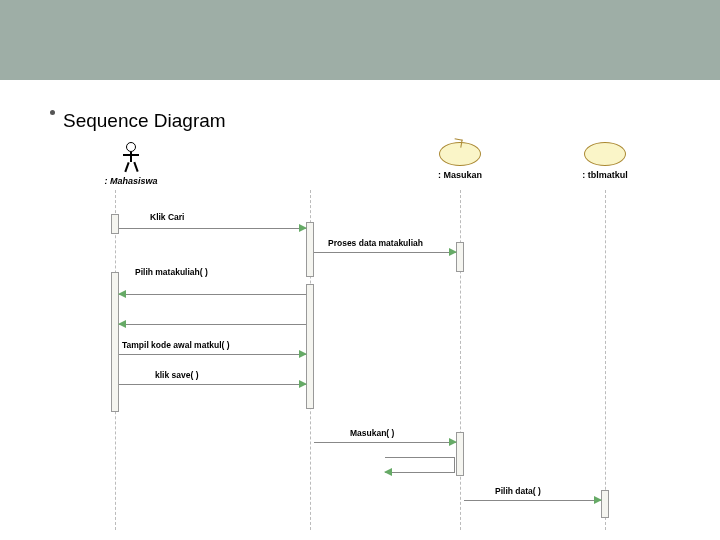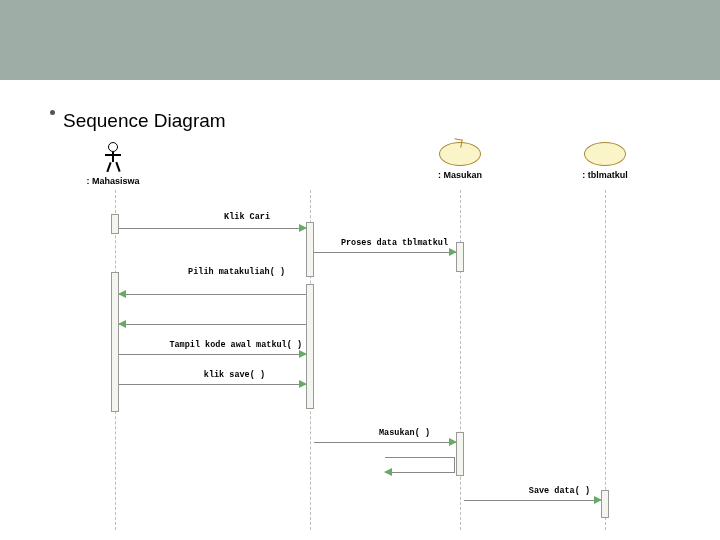--- a/index.html
+++ b/index.html
@@ -4,42 +4,42 @@
 <style>
   * { margin: 0; padding: 0; box-sizing: border-box; }
   body { font-family: Arial, sans-serif; background: #fff; width: 720px; height: 540px; position: relative; }
   .topbar { background: #9eaea6; height: 80px; width: 100%; }
   .content { padding: 30px 50px 0 50px; }
   .bullet-line { display: flex; align-items: flex-start; gap: 8px; margin-bottom: 10px; }
   .bullet-dot { width: 5px; height: 5px; border-radius: 50%; background: #555; }
   .heading { font-size: 19px; color: #000; }
   .diagram { position: relative; width: 620px; height: 390px; margin-left: 0; }
   .actor, .obj { position: absolute; top: 0; text-align: center; }
-  .actor { left: 28px; width: 70px; }
+  .actor { left: 46px; width: 70px; font-style: italic; }
   .actor-fig { width: 20px; margin: 0 auto; }
   .actor-head { width: 10px; height: 10px; border: 1.5px solid #000; border-radius: 50%; margin: 0 auto; }
   .actor-body { width: 1.5px; height: 10px; background: #000; margin: 0 auto; }
   .actor-arms { width: 16px; height: 1.5px; background: #000; margin: -8px auto 6px auto; }
   .actor-legs { width: 14px; height: 10px; margin: 0 auto; position: relative; }
   .actor-legs::before, .actor-legs::after { content: ''; position: absolute; top: 0; width: 1.5px; height: 10px; background: #000; }
   .actor-legs::before { left: 2px; transform: rotate(20deg); }
   .actor-legs::after { right: 2px; transform: rotate(-20deg); }
   .label { font-size: 9px; font-weight: bold; margin-top: 4px; white-space: nowrap; }
   .obj-ellipse { width: 42px; height: 24px; background: #faf5c8; border: 1px solid #aa8833; border-radius: 50%; margin: 0 auto; }
   .obj-boundary { position: relative; }
   .obj-boundary::before { content: ''; position: absolute; left: -18px; top: 10px; width: 14px; height: 1px; background: #aa8833; }
   .obj-boundary::after { content: ''; position: absolute; left: -18px; top: 4px; width: 1px; height: 13px; background: #aa8833; }
   .obj-control::before { content: ''; position: absolute; left: 14px; top: -4px; width: 7px; height: 7px; border-top: 1px solid #aa8833; border-right: 1px solid #aa8833; transform: rotate(10deg); }
   .obj1 { left: 215px; width: 90px; }
   .obj2 { left: 375px; width: 70px; }
   .obj3 { left: 515px; width: 80px; }
   .lifeline { position: absolute; top: 48px; width: 0; border-left: 1px dashed #bbb; height: 340px; }
   .ll1 { left: 65px; } .ll2 { left: 260px; } .ll3 { left: 410px; } .ll4 { left: 555px; }
   .activation { position: absolute; background: #f5f5f0; border: 1px solid #999; width: 8px; }
-  .msg { position: absolute; font-size: 8.5px; font-weight: bold; text-align: right; font-family: Liberation Mono, monospace; }
+  .msg { position: absolute; font-size: 8.5px; font-weight: bold; text-align: left; }
   .arrow { position: absolute; height: 1px; background: #888; }
   .arrow .head { position: absolute; width: 0; height: 0; }
   .arrow .head.right { right: -1px; top: -4px; border-top: 4px solid transparent; border-bottom: 4px solid transparent; border-left: 8px solid #6a6; }
   .arrow .head.left { left: -1px; top: -4px; border-top: 4px solid transparent; border-bottom: 4px solid transparent; border-right: 8px solid #6a6; }
   .self-arrow { position: absolute; border-top: 1px solid #888; border-right: 1px solid #888; border-bottom: 1px solid #888; }
   .self-arrow .head { position: absolute; left: -1px; bottom: -4px; width: 0; height: 0; border-top: 4px solid transparent; border-bottom: 4px solid transparent; border-right: 8px solid #6a6; }
 </style>
 </head>
 <body>
 
@@ -85,21 +85,21 @@
     <div class="activation" style="left:256px; top:142px; height:125px;"></div>
     <div class="activation" style="left:406px; top:100px; height:30px;"></div>
     <div class="activation" style="left:406px; top:290px; height:44px;"></div>
     <div class="activation" style="left:551px; top:348px; height:28px;"></div>
 
     <div class="msg" style="left:100px; top:70px; width:120px;">Klik Cari</div>
     <div class="arrow" style="left:69px; top:86px; width:187px;">
         <div class="head right"></div>
       </div>
 
-    <div class="msg" style="left:278px; top:96px; width:120px;">Proses data tblmatkul</div>
+    <div class="msg" style="left:278px; top:96px; width:120px;">Proses data matakuliah</div>
     <div class="arrow" style="left:264px; top:110px; width:142px;">
         <div class="head right"></div>
       </div>
 
     <div class="msg" style="left:85px; top:125px; width:150px;">Pilih matakuliah( )</div>
     <div class="arrow" style="left:69px; top:152px; width:187px;">
         <div class="head left"></div>
       </div>
 
     <div class="arrow" style="left:69px; top:182px; width:187px;">
@@ -118,19 +118,19 @@
 
     <div class="msg" style="left:300px; top:286px; width:80px;">Masukan( )</div>
     <div class="arrow" style="left:264px; top:300px; width:142px;">
         <div class="head right"></div>
       </div>
 
     <div class="self-arrow" style="left:335px; top:315px; width:70px; height:16px;">
         <div class="head"></div>
       </div>
 
-    <div class="msg" style="left:445px; top:344px; width:95px;">Save data( )</div>
+    <div class="msg" style="left:445px; top:344px; width:95px;">Pilih data( )</div>
     <div class="arrow" style="left:414px; top:358px; width:137px;">
         <div class="head right"></div>
       </div>
 
   </div>
 </div>
 
 </body></html>

